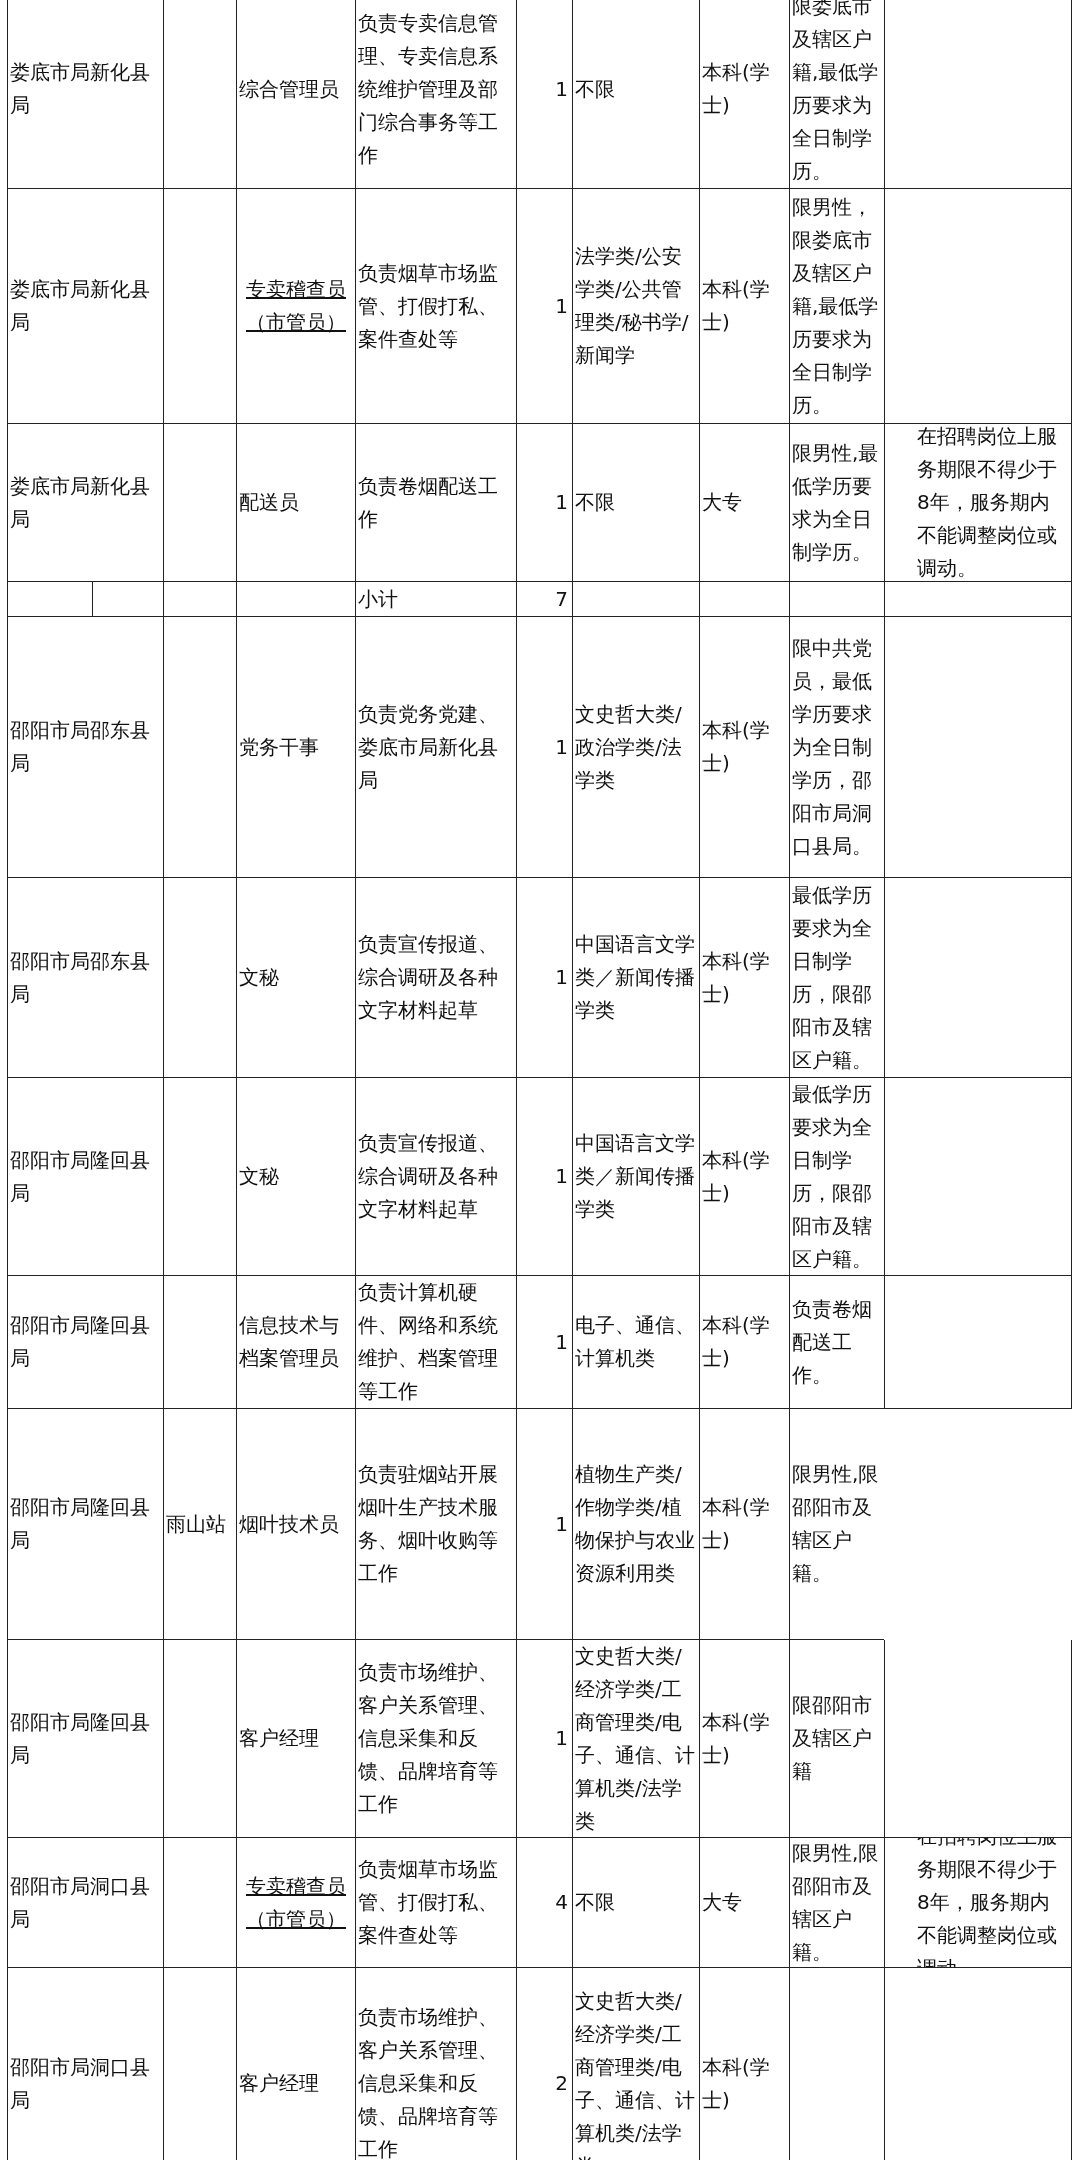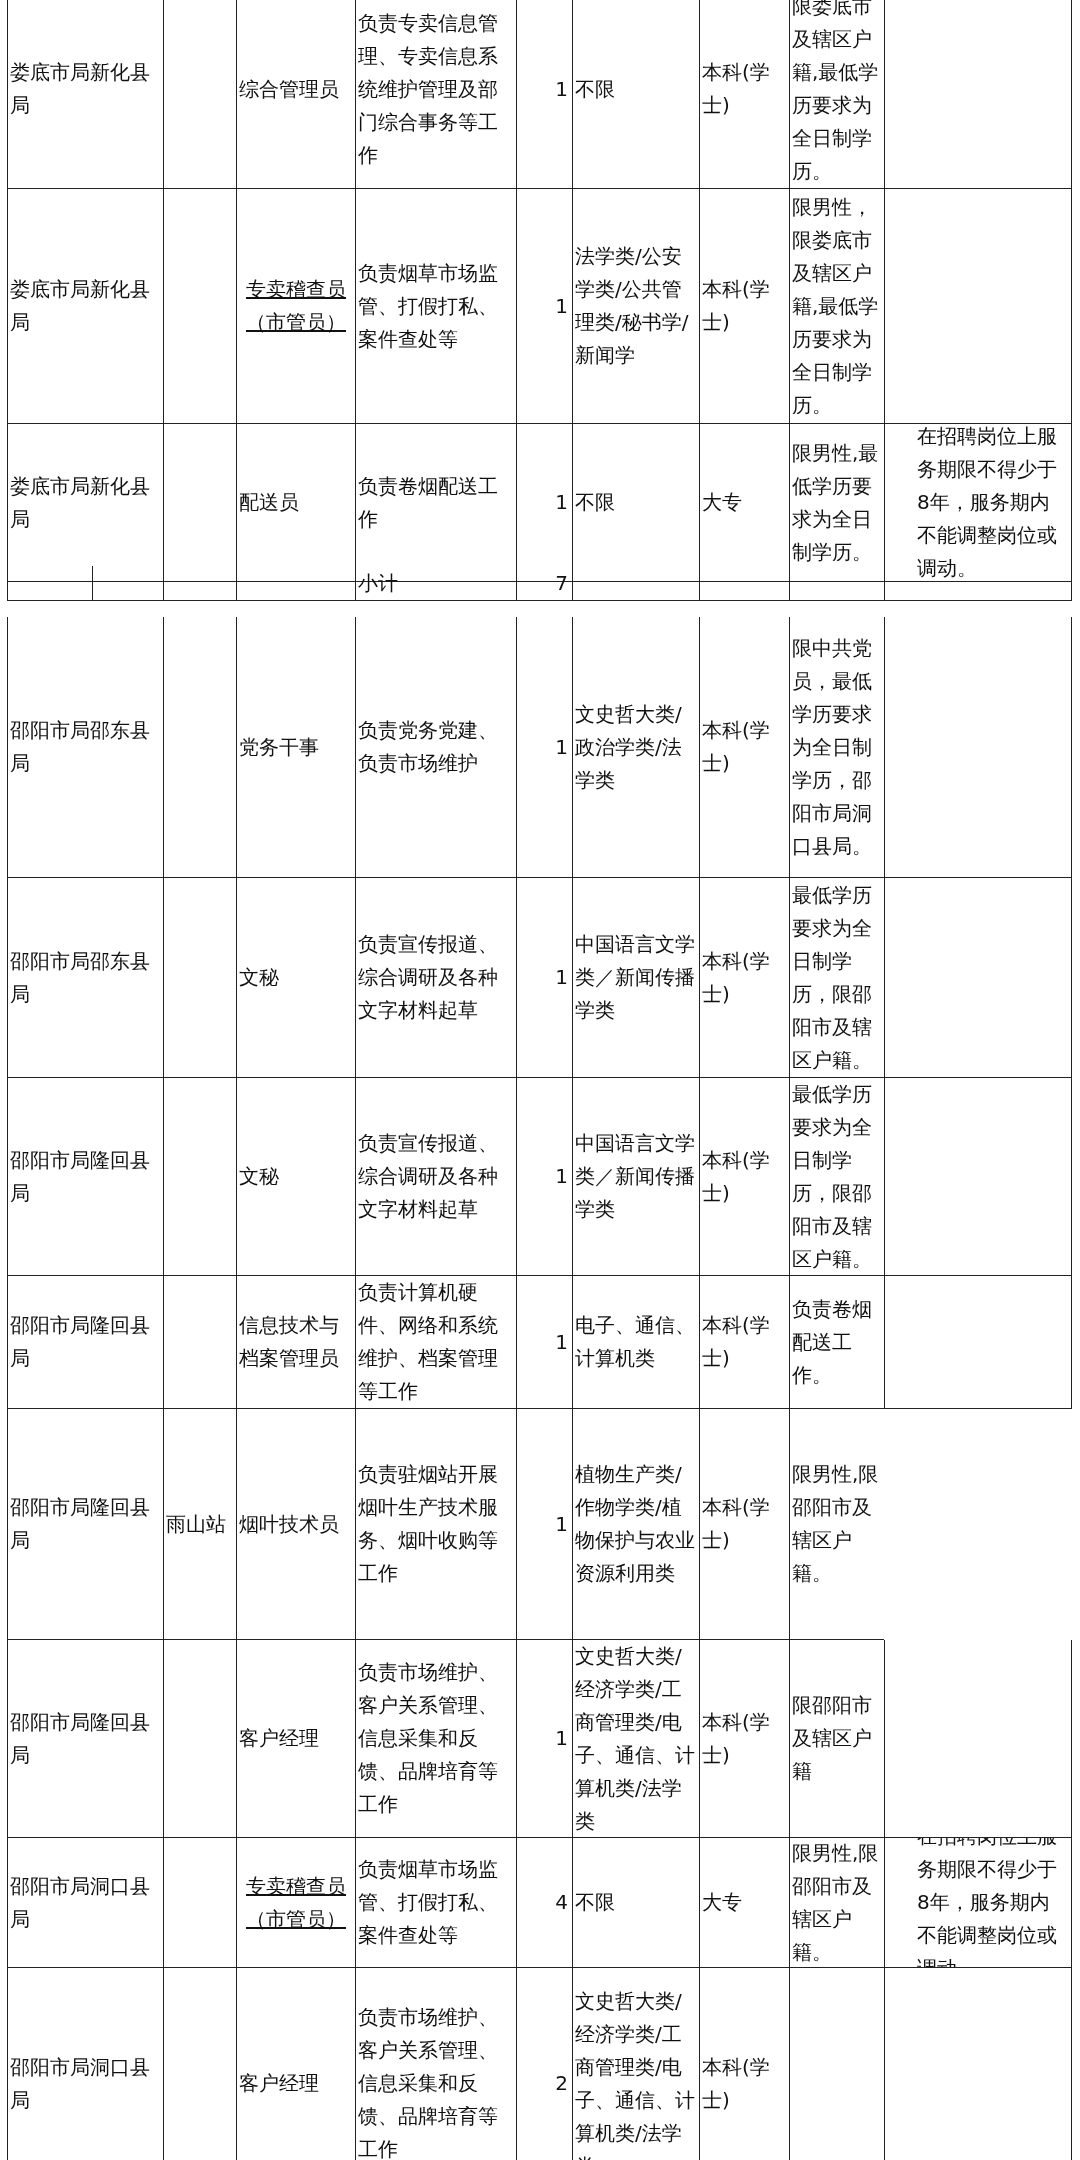--- a/index.html
+++ b/index.html
@@ -115,21 +115,21 @@
         <span>大专</span>
       </div>
     <div class="cell c7">
         <span>限男性,最低学历要求为全日制学历。</span>
       </div>
     <div class="cell c8 last">
         <span>在招聘岗位上服务期限不得少于8年，服务期内不能调整岗位或调动。</span>
       </div>
   </div>
 
-  <div class="row" style="top:566px;height:35px;">
+  <div class="row" style="top:582px;height:35px;">
     <div class="cell c0a"></div>
     <div class="cell c0b"></div>
     <div class="cell c1"></div>
     <div class="cell c2"></div>
     <div class="cell c3">
         <span>小计</span>
       </div>
     <div class="cell c4 num">
         <span>7</span>
       </div>
@@ -143,21 +143,21 @@
     <div class="cell c0">
         <span>邵阳市局邵东县局</span>
       </div>
     <div class="cell c1">
         <span></span>
       </div>
     <div class="cell c2">
         <span>党务干事</span>
       </div>
     <div class="cell c3">
-        <span>负责党务党建、负责市场维护</span>
+        <span>负责党务党建、娄底市局新化县局</span>
       </div>
     <div class="cell c4 num">
         <span>1</span>
       </div>
     <div class="cell c5">
         <span>文史哲大类/政治学类/法学类</span>
       </div>
     <div class="cell c6">
         <span>本科(学士)</span>
       </div>

